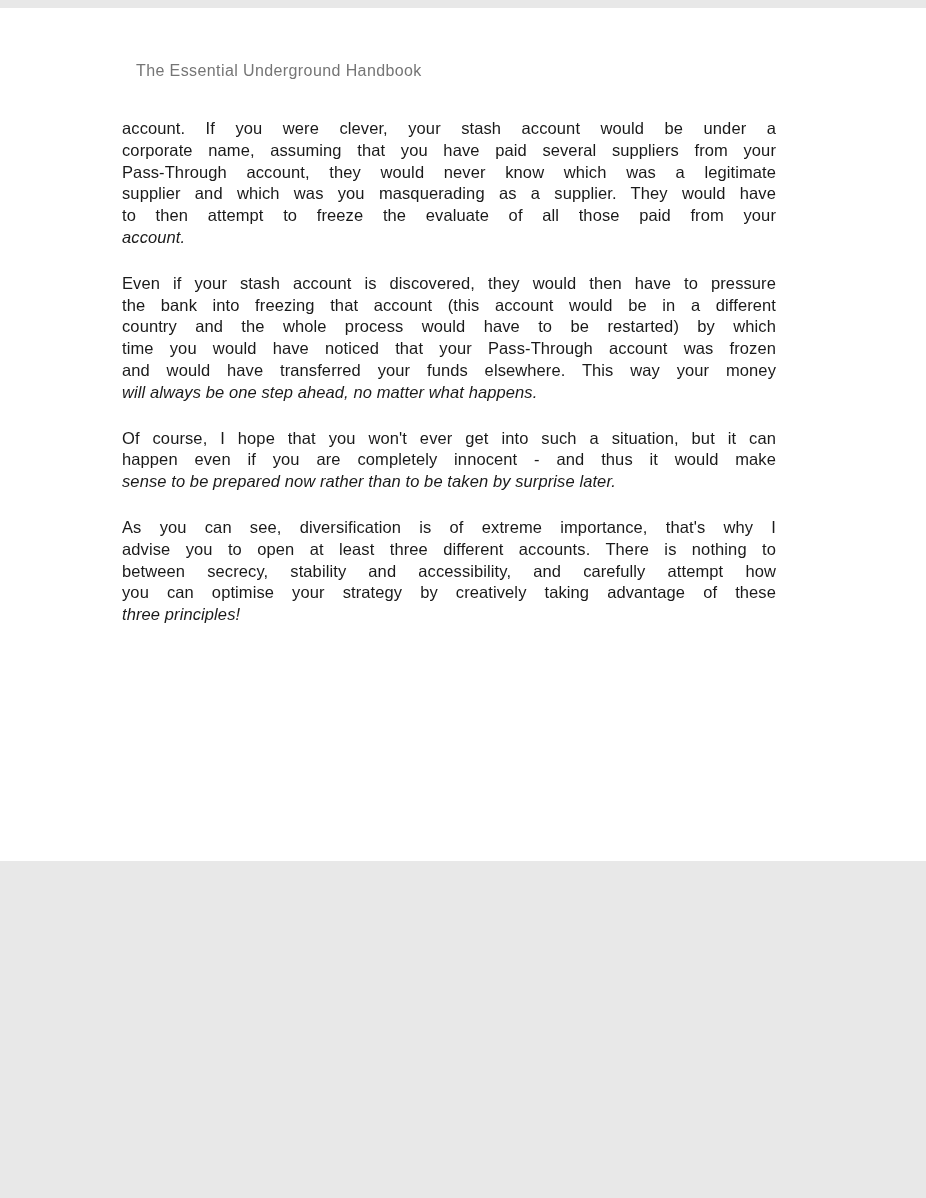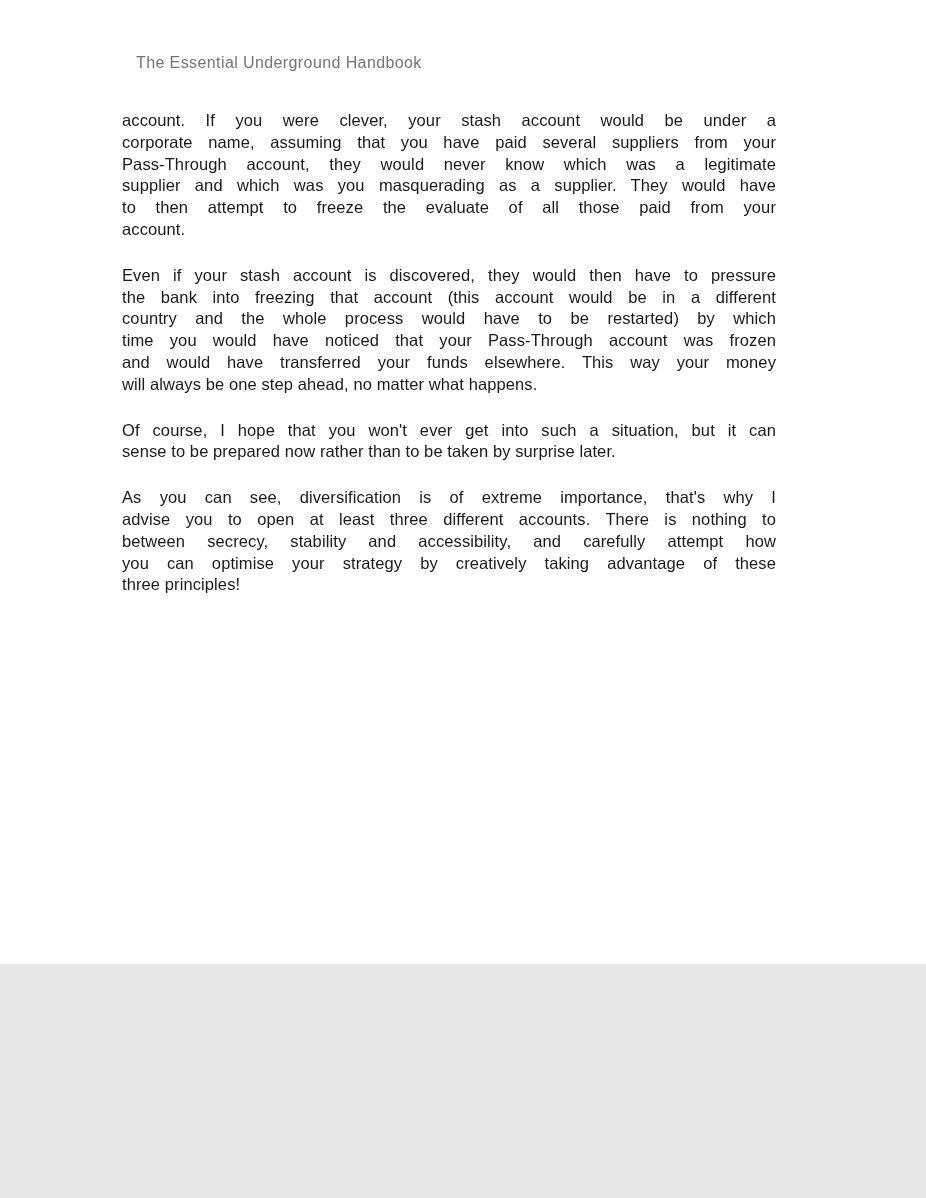--- a/index.html
+++ b/index.html
@@ -3,25 +3,25 @@
 <meta charset="utf-8">
 <style>
   html, body {
     margin: 0;
     padding: 0;
     background: #e8e8e8;
   }
   .page {
     position: relative;
     width: 926px;
-    height: 964px;
+    height: 853px;
     background: var(--page-bg, #ffffff);
     font-family: "Liberation Sans", sans-serif;
     overflow: hidden;
-    margin: 0 auto;
+    margin: 8px auto;
   }
   .running-header {
     position: absolute;
     left: 136px;
     top: 54px;
     width: 654px;
     font-size: 16px;
     letter-spacing: 0.4px;
     color: var(--header-color, #757575);
     font-weight: 400;
@@ -39,20 +39,21 @@
   .text-line {
     font-size: 16.5px;
     line-height: 21.8px;
     letter-spacing: 0.1px;
     text-align: justify;
     text-align-last: justify;
     white-space: normal;
   }
   .text-line.last {
     text-align-last: left;
+    font-style: italic;
   }
   .page-number {
     position: absolute;
     left: 768px;
     top: 1123px;
     width: 40px;
     text-align: center;
     font-size: 18px;
     color: var(--body-color, #1a1a1a);
   }
@@ -75,20 +76,21 @@
       <div class="paragraph">
         <div class="text-line">Even if your stash account is discovered, they would then have to pressure</div>
         <div class="text-line">the bank into freezing that account (this account would be in a different</div>
         <div class="text-line">country and the whole process would have to be restarted) by which</div>
         <div class="text-line">time you would have noticed that your Pass-Through account was frozen</div>
         <div class="text-line">and would have transferred your funds elsewhere. This way your money</div>
         <div class="text-line last">will always be one step ahead, no matter what happens.</div>
       </div>
       <div class="paragraph">
         <div class="text-line">Of course, I hope that you won't ever get into such a situation, but it can</div>
+        <div class="text-line">happen even if you are completely innocent - and thus it would make</div>
         <div class="text-line last">sense to be prepared now rather than to be taken by surprise later.</div>
       </div>
       <div class="paragraph">
         <div class="text-line">As you can see, diversification is of extreme importance, that's why I</div>
         <div class="text-line">advise you to open at least three different accounts. There is nothing to</div>
         <div class="text-line">between secrecy, stability and accessibility, and carefully attempt how</div>
         <div class="text-line">you can optimise your strategy by creatively taking advantage of these</div>
         <div class="text-line last">three principles!</div>
       </div>
     </div>

